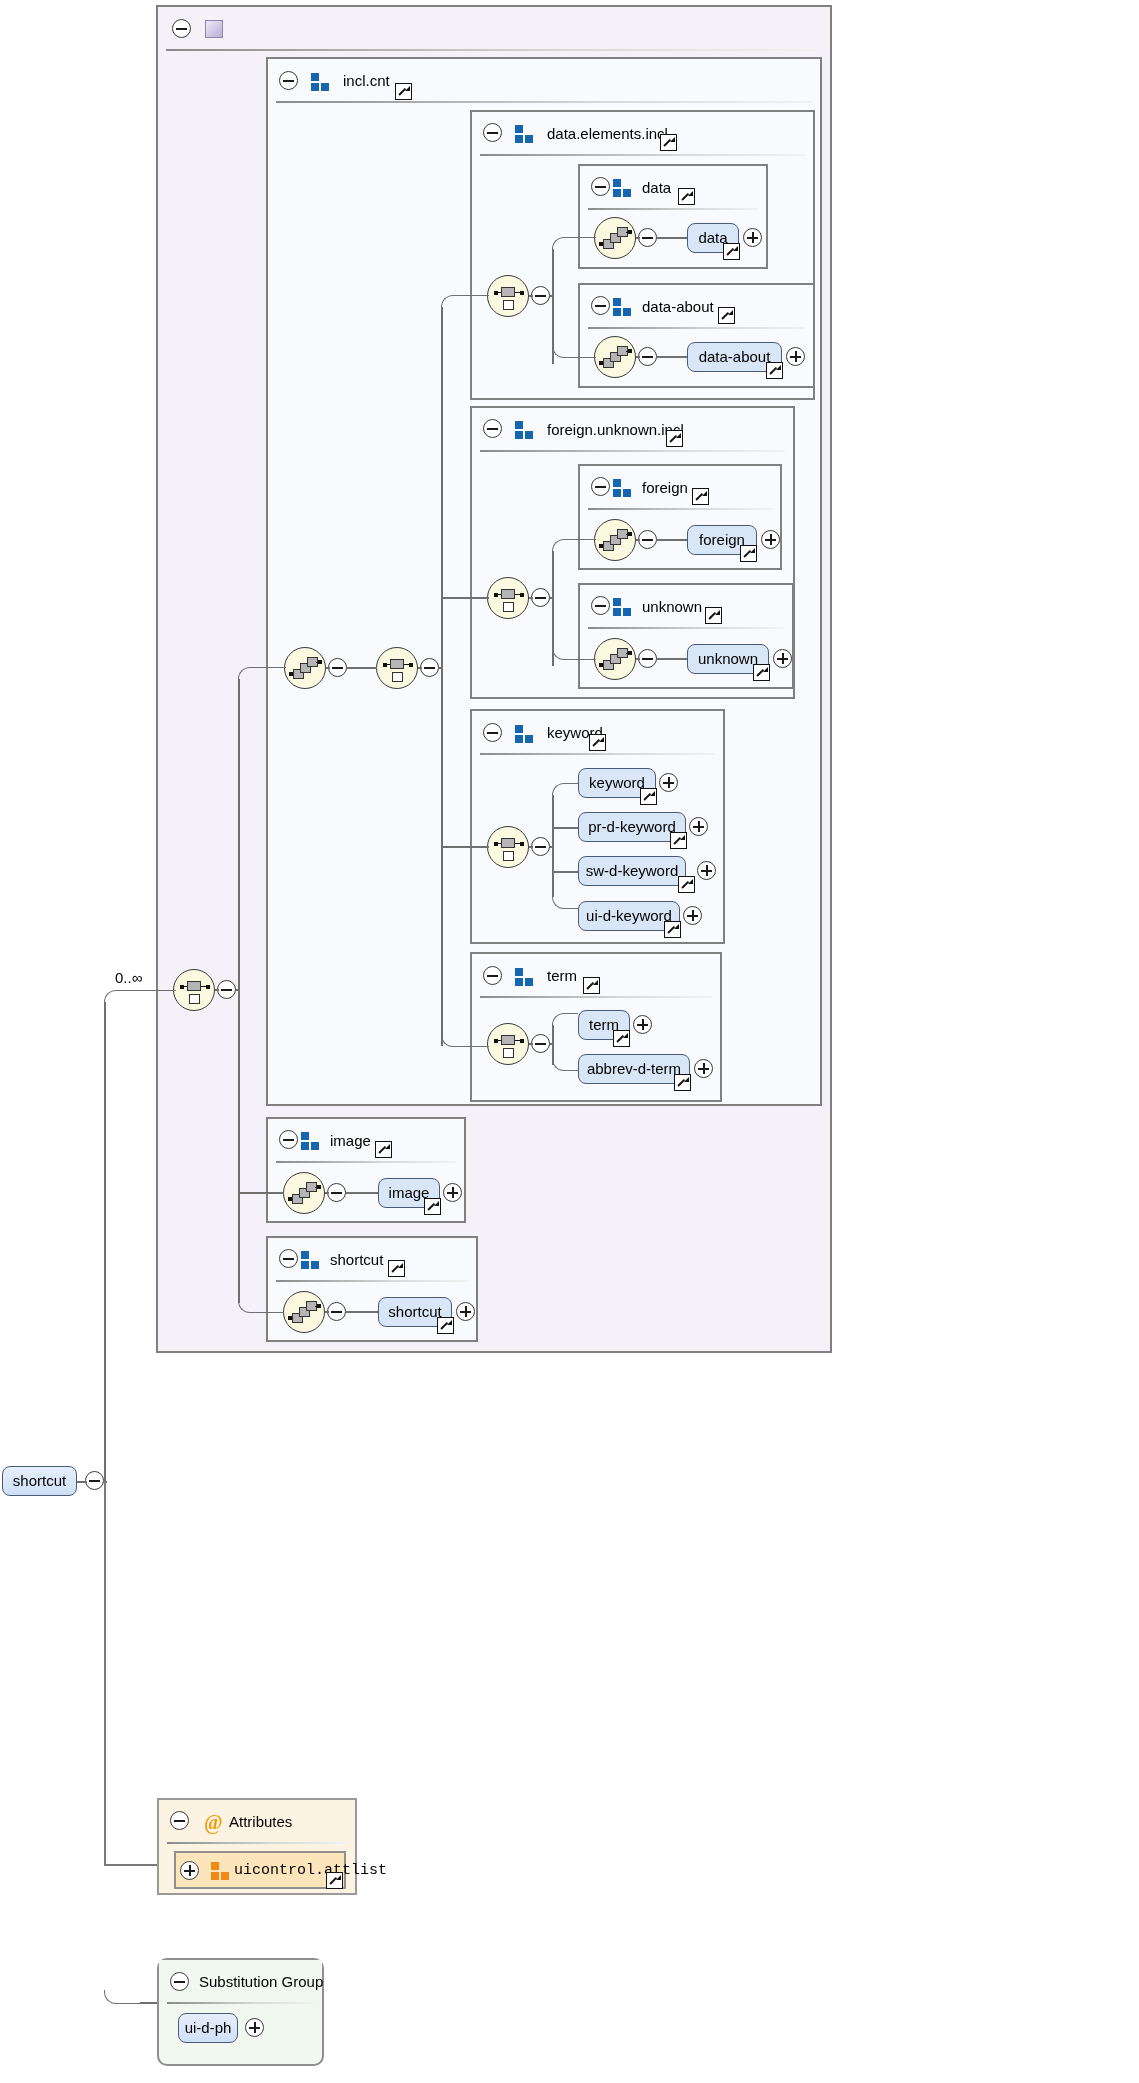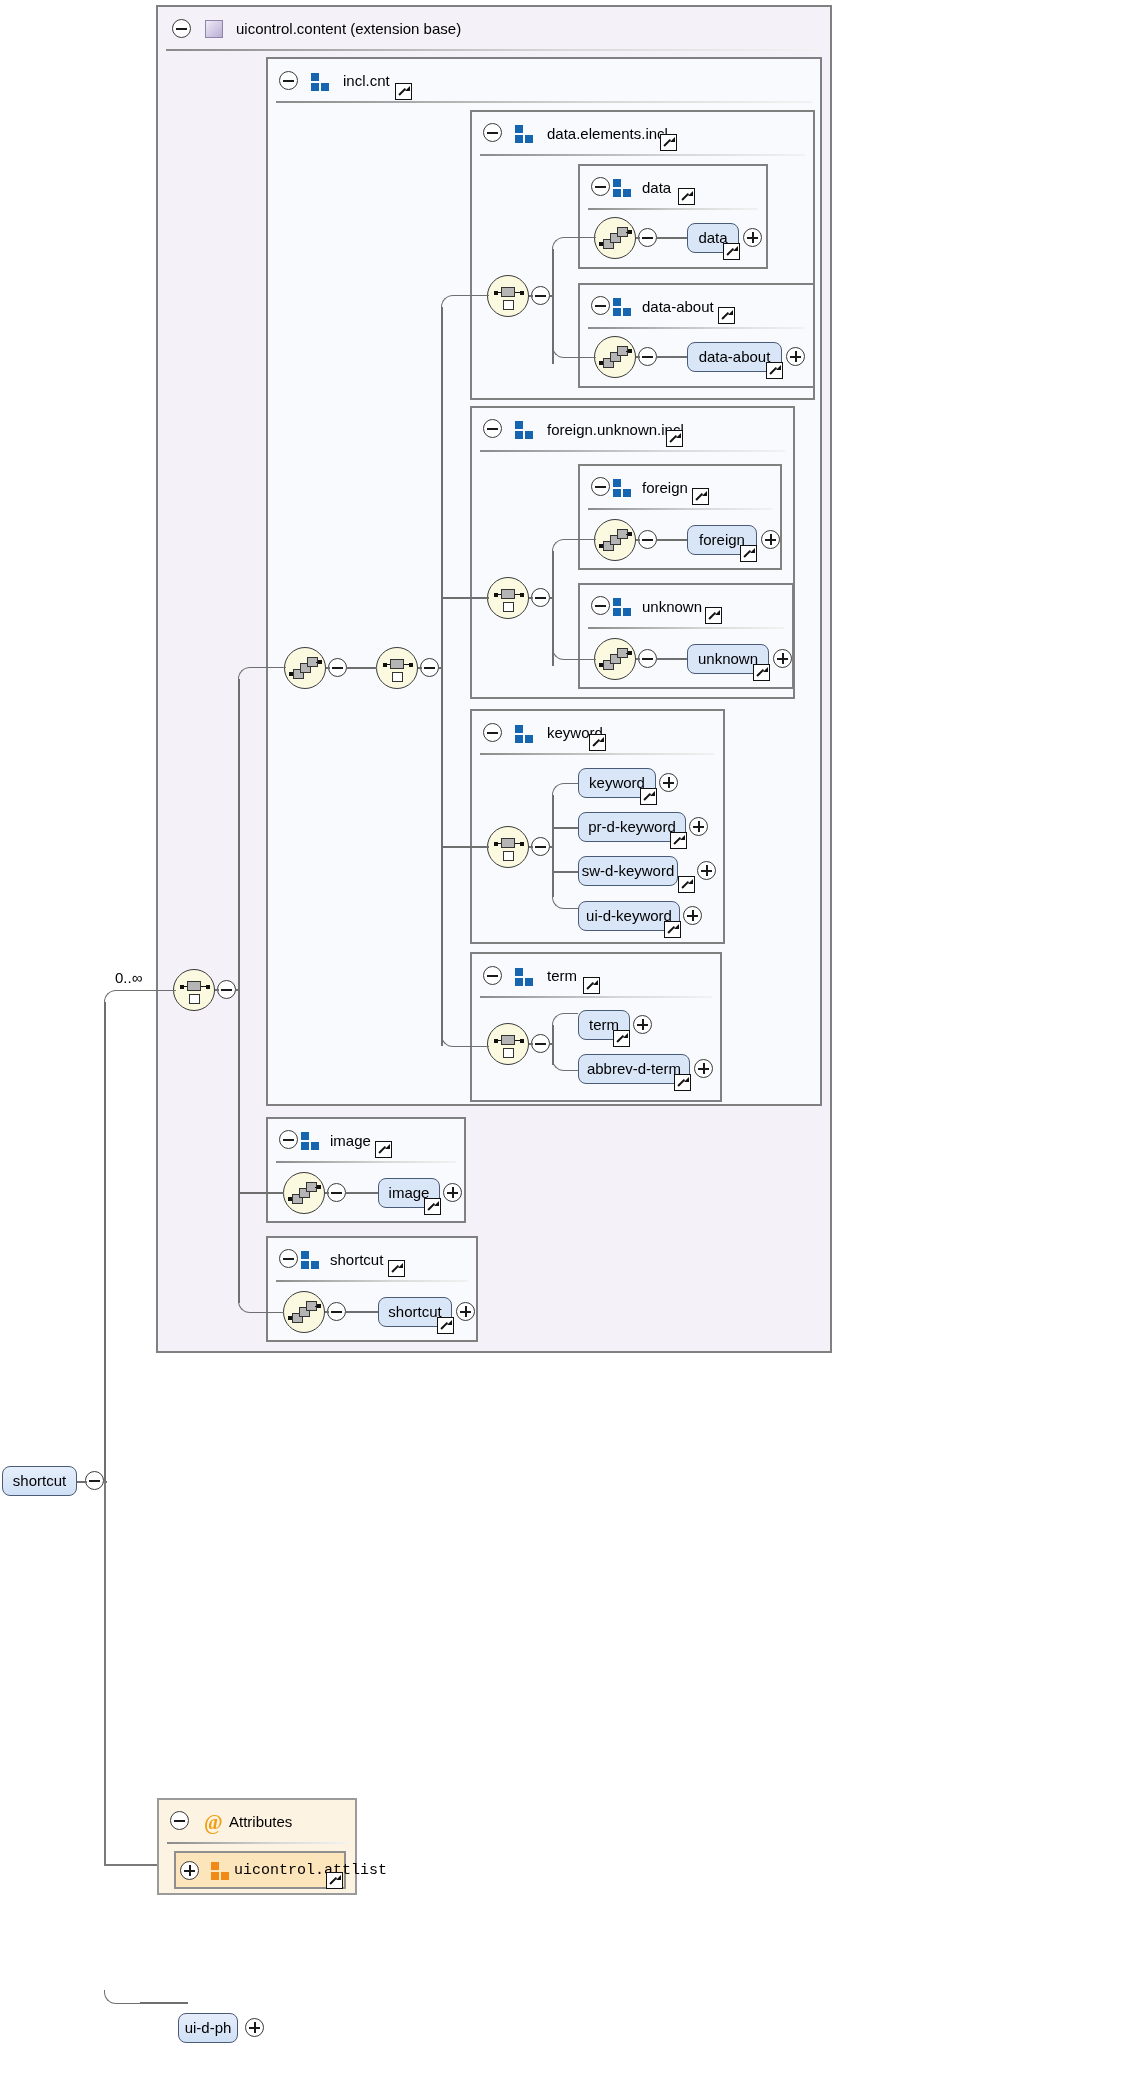--- a/index.html
+++ b/index.html
@@ -109,21 +109,20 @@
 </style>
 </head>
 <body>
 
 <div id="stage">
 
   <div class="gbox box-purple" style="left:156px;top:5px;width:676px;height:1348px;">
     <div class="ghead">
       <div class="exp" style="left:14px;top:12px;"></div>
       <div class="basesq" style="left:47px;top:13px;"></div>
-      <div class="lbl" style="left:78px;top:0;">uicontrol.content (extension base)</div>
       <div class="hline"></div>
     </div>
   </div>
 
   <div class="gbox box-plain" style="left:266px;top:57px;width:556px;height:1049px;">
     <div class="ghead">
       <div class="exp" style="left:11px;top:12px;"></div>
       <div class="sq3" style="left:43px;top:14px;">
         <i class="a"></i>
           <i class="b"></i>
@@ -354,21 +353,21 @@
   <div class="h" style="left:552px;top:871px;width:26px;"></div>
 
   <div class="pill" style="left:578px;top:768px;width:78px;">keyword</div>
   <div class="lnk" style="left:640px;top:788px;"></div>
   <div class="exp plus" style="left:659px;top:773px;"></div>
 
   <div class="pill" style="left:578px;top:812px;width:108px;">pr-d-keyword</div>
   <div class="lnk" style="left:670px;top:832px;"></div>
   <div class="exp plus" style="left:689px;top:817px;"></div>
 
-  <div class="pill" style="left:578px;top:856px;width:100px;">sw-d-keyword</div>
+  <div class="pill" style="left:578px;top:856px;width:108px;">sw-d-keyword</div>
   <div class="lnk" style="left:678px;top:876px;"></div>
   <div class="exp plus" style="left:697px;top:861px;"></div>
 
   <div class="pill" style="left:578px;top:901px;width:102px;">ui-d-keyword</div>
   <div class="lnk" style="left:664px;top:921px;"></div>
   <div class="exp plus" style="left:683px;top:906px;"></div>
 
   <div class="gbox box-plain" style="left:470px;top:952px;width:252px;height:150px;">
     <div class="ghead">
       <div class="exp" style="left:11px;top:12px;"></div>
@@ -547,16 +546,23 @@
   </div>
   <div class="exp plus" style="left:180px;top:1861px;"></div>
   <div class="sq3 amber" style="left:211px;top:1862px;">
     <i class="a"></i>
       <i class="b"></i>
       <i class="c"></i>
     </div>
   <div style="position:absolute;left:234px;top:1860px;line-height:21px;white-space:nowrap;font-family:Liberation Mono, monospace;">uicontrol.attlist</div>
   <div class="lnk" style="left:326px;top:1872px;"></div>
 
+  <div class="gbox box-green" style="left:157px;top:1958px;width:167px;height:108px;">
+    <div class="ghead">
+      <div class="exp" style="left:11px;top:12px;"></div>
+      <div class="lbl" style="left:40px;top:0;">Substitution Group</div>
+      <div class="hline"></div>
+    </div>
+  </div>
   <div class="pill grad" style="left:178px;top:2013px;width:60px;">ui-d-ph</div>
   <div class="exp plus" style="left:245px;top:2018px;"></div>
 
 </div>
 
 </body></html>

